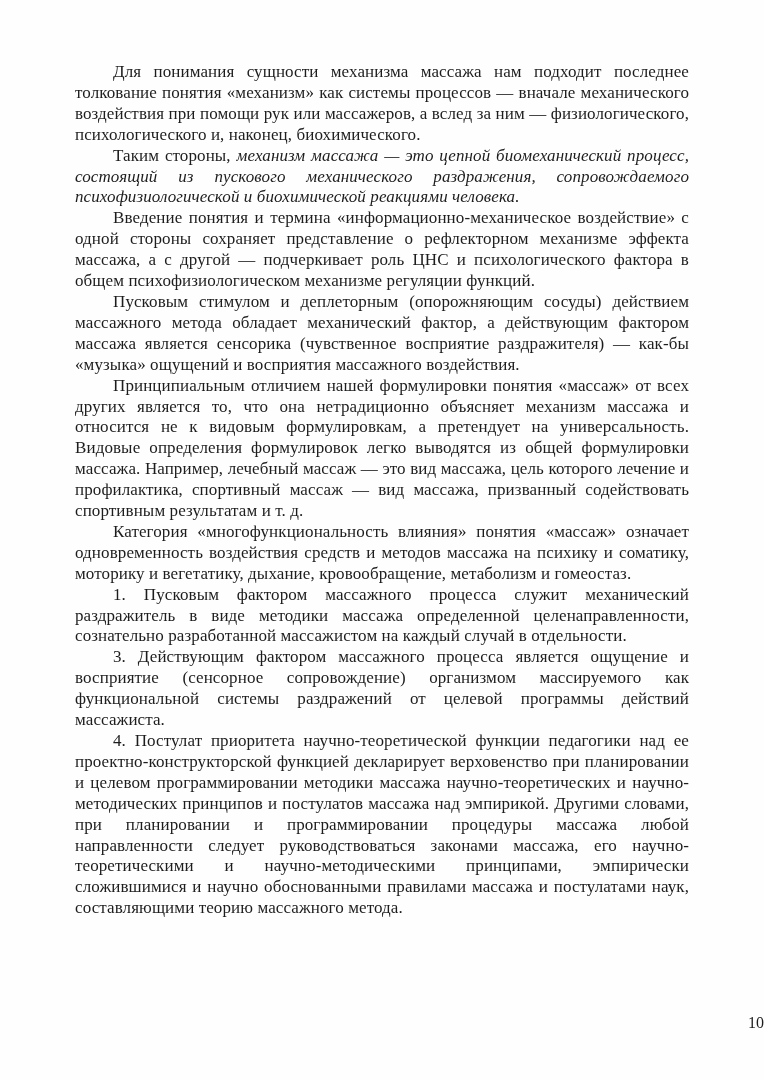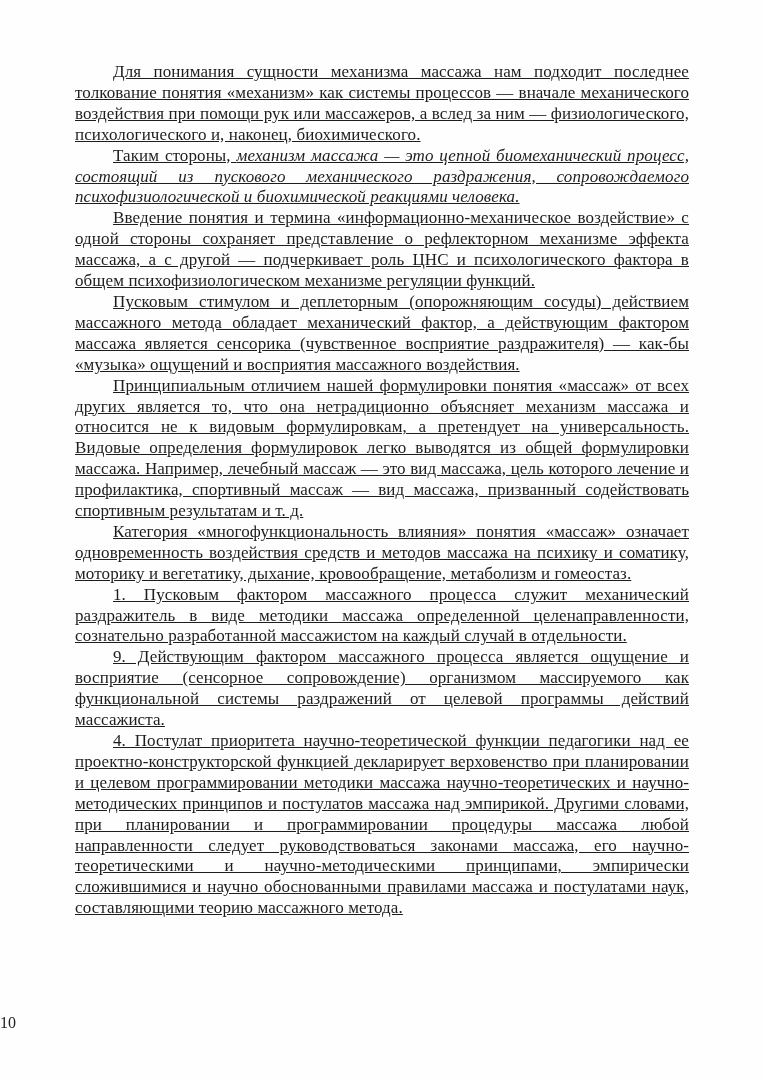--- a/index.html
+++ b/index.html
@@ -19,50 +19,49 @@
     position: absolute;
     left: 75px;
     top: 62px;
     width: 614px;
     font-family: "Liberation Serif", "DejaVu Serif", serif;
     font-size: 17px;
     line-height: 20.9px;
     color: #1d1d1d;
     text-align: justify;
     letter-spacing: 0.1px;
-    text-decoration: underline;
   }
   .text-block p {
     margin: 0;
     padding: 0;
     text-indent: 38px;
   }
   .seg-italic {
     font-style: italic;
   }
   .page-number {
     position: absolute;
     left: 0;
     right: 0;
     top: 1014px;
-    text-align: left;
+    text-align: right;
     font-family: "Liberation Serif", "DejaVu Serif", serif;
     font-size: 16px;
     color: #1d1d1d;
   }
 </style>
 </head>
 <body>
 
 <div class="page">
   <div class="text-block">
       <p><span>Для понимания сущности механизма массажа нам подходит последнее толкование понятия «механизм» как системы процессов — вначале механического воздействия при помощи рук или массажеров, а вслед за ним — физиологического, психологического и, наконец, биохимического.</span></p>
       <p><span>Таким стороны, </span><span class="seg-italic">механизм массажа — это цепной биомеханический процесс, состоящий из пускового механического раздражения, сопровождаемого психофизиологической и биохимической реакциями человека.</span></p>
       <p><span>Введение понятия и термина «информационно-механическое воздействие» с одной стороны сохраняет представление о рефлекторном механизме эффекта массажа, а с другой — подчеркивает роль ЦНС и психологического фактора в общем психофизиологическом механизме регуляции функций.</span></p>
       <p><span>Пусковым стимулом и деплеторным (опорожняющим сосуды) действием массажного метода обладает механический фактор, а действующим фактором массажа является сенсорика (чувственное восприятие раздражителя) — как-бы «музыка» ощущений и восприятия массажного воздействия.</span></p>
       <p><span>Принципиальным отличием нашей формулировки понятия «массаж» от всех других является то, что она нетрадиционно объясняет механизм массажа и относится не к видовым формулировкам, а претендует на универсальность. Видовые определения формулировок легко выводятся из общей формулировки массажа. Например, лечебный массаж — это вид массажа, цель которого лечение и профилактика, спортивный массаж — вид массажа, призванный содействовать спортивным результатам и т. д.</span></p>
       <p><span>Категория «многофункциональность влияния» понятия «массаж» означает одновременность воздействия средств и методов массажа на психику и соматику, моторику и вегетатику, дыхание, кровообращение, метаболизм и гомеостаз.</span></p>
       <p><span>1. Пусковым фактором массажного процесса служит механический раздражитель в виде методики массажа определенной целенаправленности, сознательно разработанной массажистом на каждый случай в отдельности.</span></p>
-      <p><span>9. Действующим фактором массажного процесса является ощущение и восприятие (сенсорное сопровождение) организмом массируемого как функциональной системы раздражений от целевой программы действий массажиста.</span></p>
+      <p><span>3. Действующим фактором массажного процесса является ощущение и восприятие (сенсорное сопровождение) организмом массируемого как функциональной системы раздражений от целевой программы действий массажиста.</span></p>
       <p><span>4. Постулат приоритета научно-теоретической функции педагогики над ее проектно-конструкторской функцией декларирует верховенство при планировании и целевом программировании методики массажа научно-теоретических и научно-методических принципов и постулатов массажа над эмпирикой. Другими словами, при планировании и программировании процедуры массажа любой направленности следует руководствоваться законами массажа, его научно-теоретическими и научно-методическими принципами, эмпирически сложившимися и научно обоснованными правилами массажа и постулатами наук, составляющими теорию массажного метода.</span></p>
     </div>
   <div class="page-number">10</div>
 </div>
 
 </body></html>

